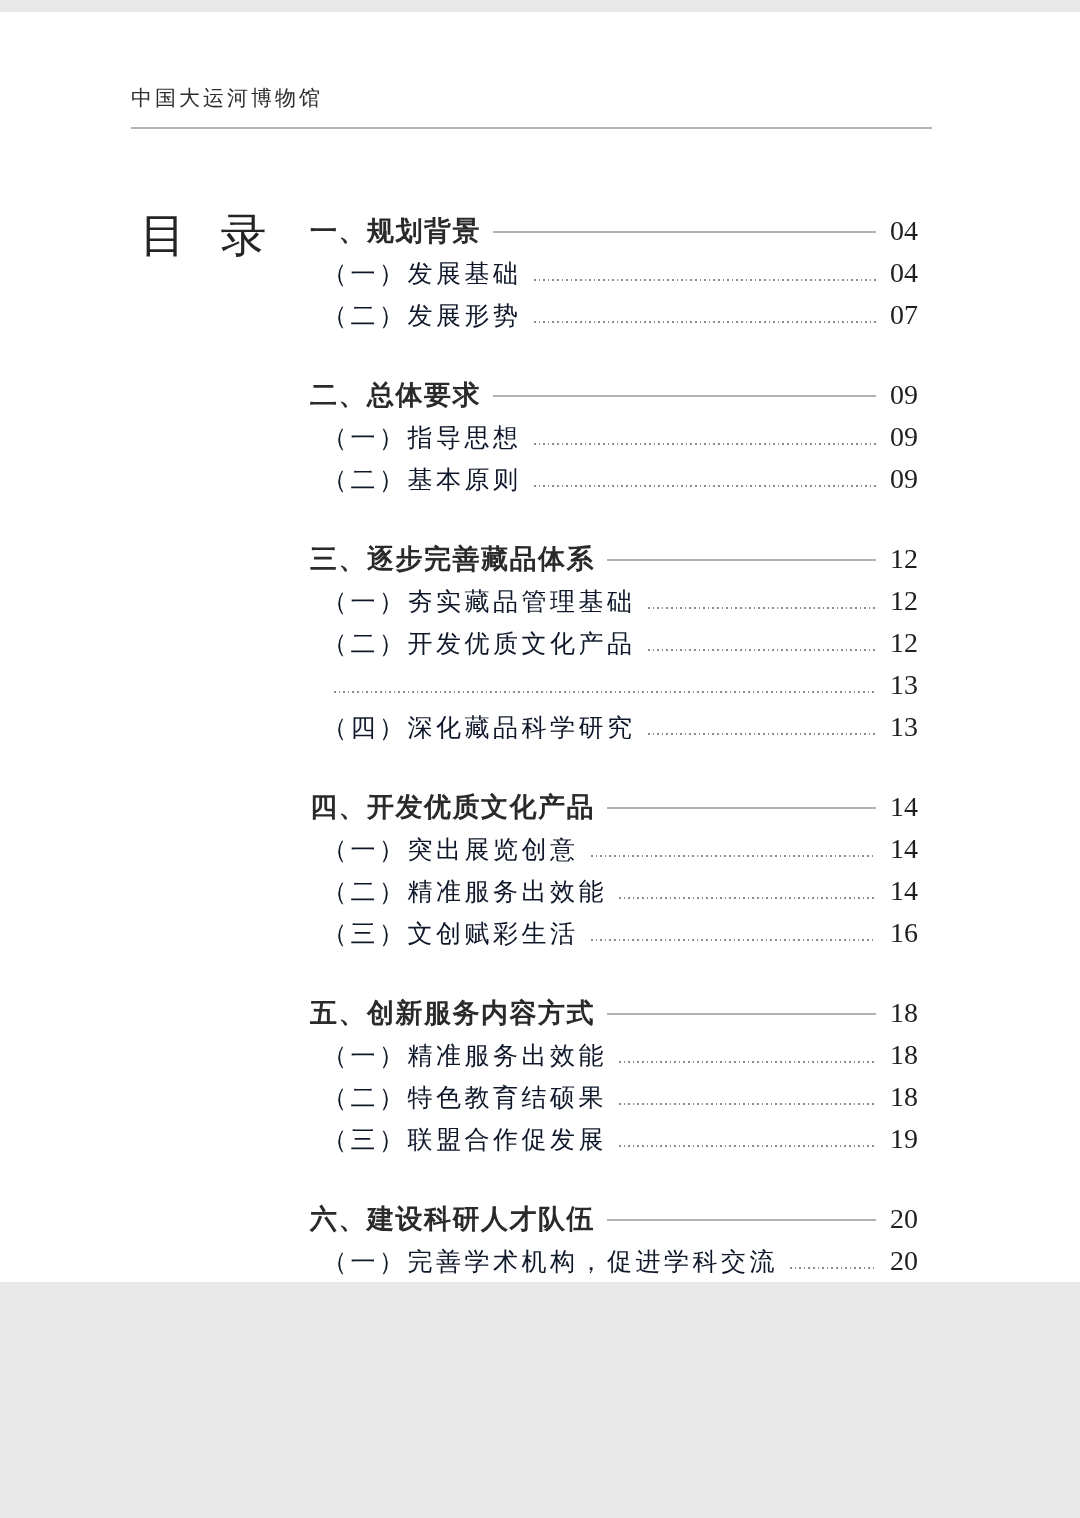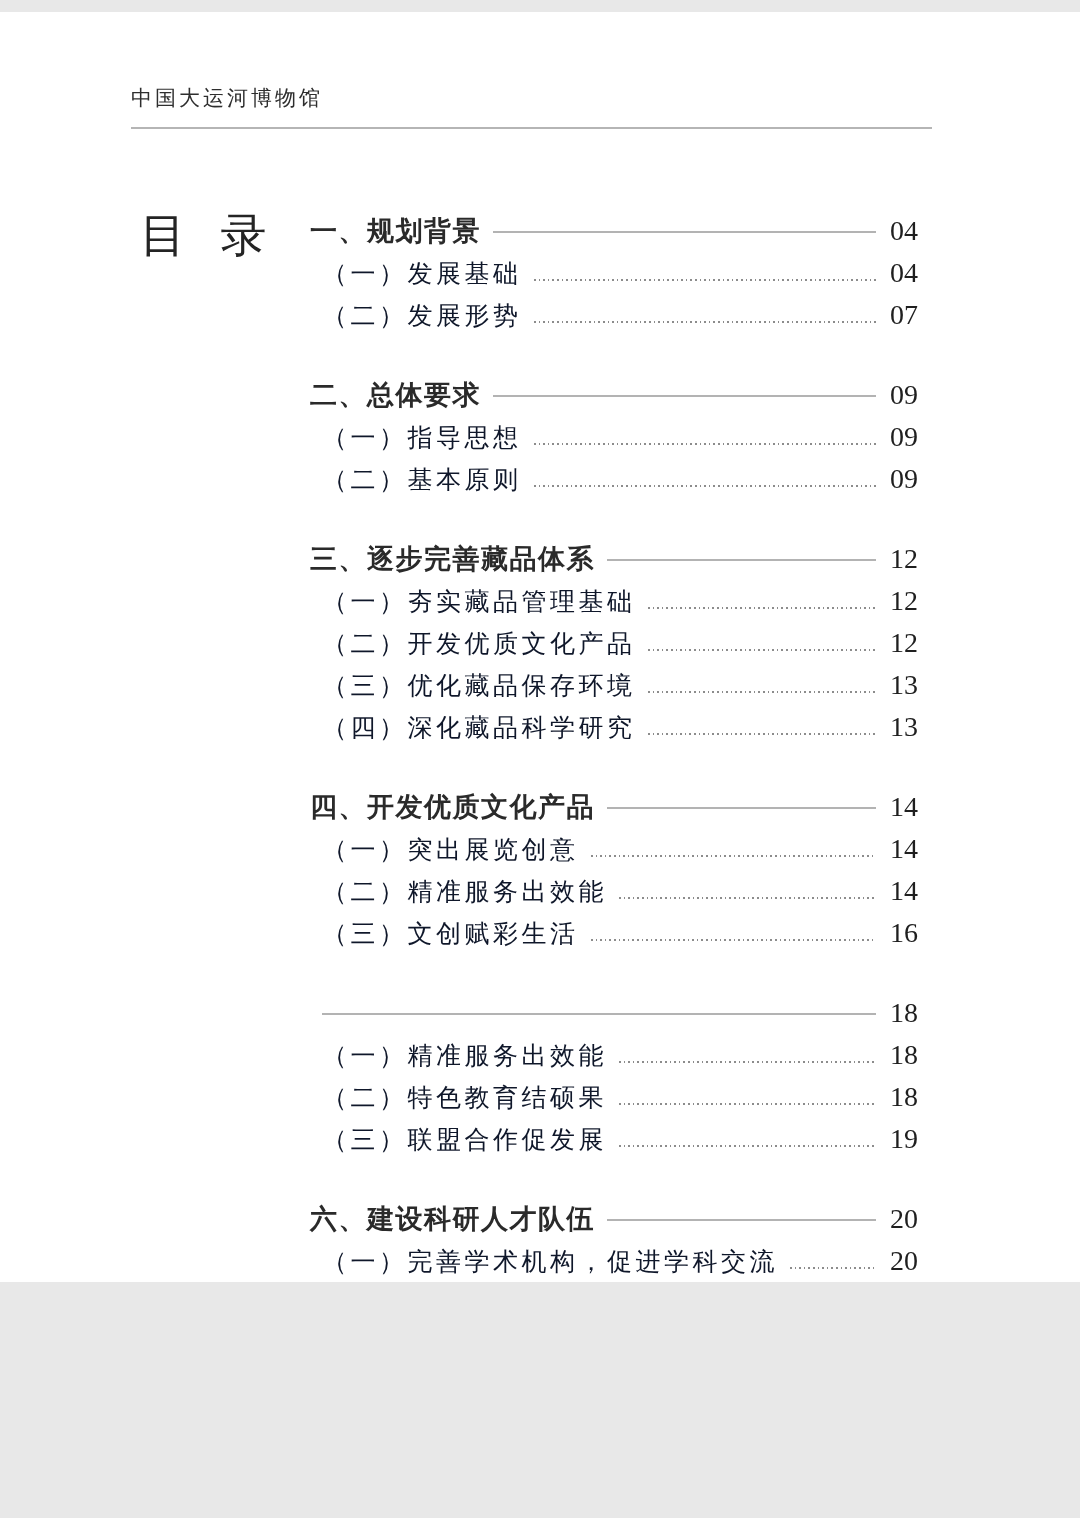--- a/index.html
+++ b/index.html
@@ -204,21 +204,20 @@
     <span class="page-num">12</span>
   </div>
 
   <div class="row sub">
     <span class="sub-label">（二）开发优质文化产品</span>
     <span class="leader dotted"></span>
     <span class="page-num">12</span>
   </div>
 
   <div class="row sub">
-    <span class="sub-label">（三）优化藏品保存环境</span>
     <span class="leader dotted"></span>
     <span class="page-num">13</span>
   </div>
 
   <div class="row sub">
     <span class="sub-label">（四）深化藏品科学研究</span>
     <span class="leader dotted"></span>
     <span class="page-num">13</span>
   </div>
 </section>
@@ -244,20 +243,21 @@
 
   <div class="row sub">
     <span class="sub-label">（三）文创赋彩生活</span>
     <span class="leader dotted"></span>
     <span class="page-num">16</span>
   </div>
 </section>
 
   <section class="toc-section">
     <div class="row head">
+      <span class="head-label">五、创新服务内容方式</span>
       <span class="leader solid"></span>
       <span class="page-num">18</span>
     </div>
 
   <div class="row sub">
     <span class="sub-label">（一）精准服务出效能</span>
     <span class="leader dotted"></span>
     <span class="page-num">18</span>
   </div>
 

